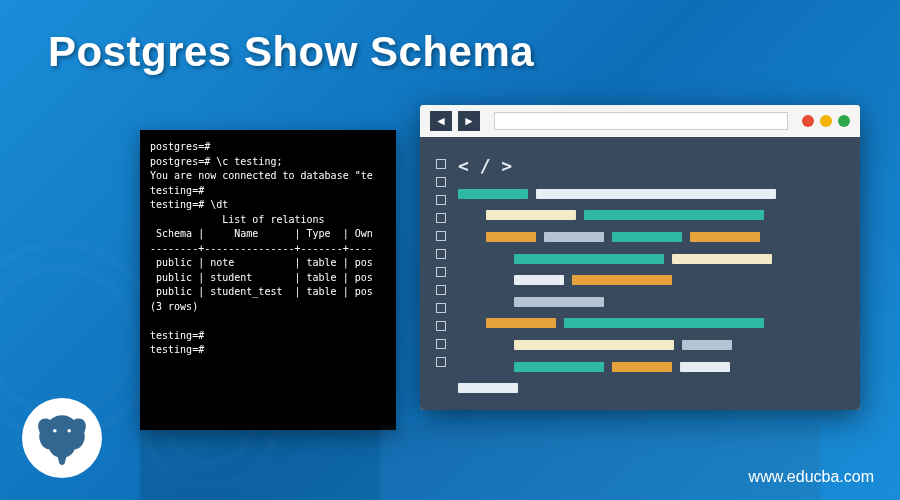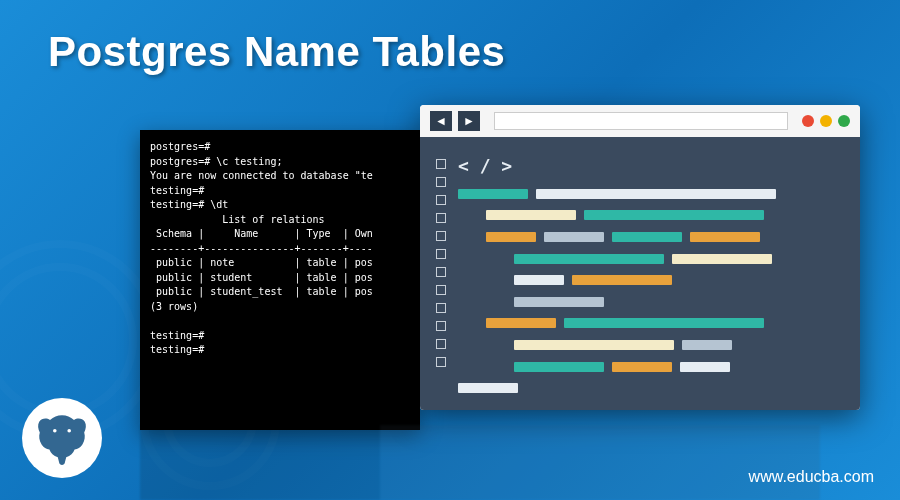--- a/index.html
+++ b/index.html
@@ -35,21 +35,21 @@
     font-size: 42px;
     font-weight: bold;
     text-shadow: 2px 2px 4px rgba(0,0,0,0.4);
     letter-spacing: 0.5px;
   }
 
   .terminal {
     position: absolute;
     left: 140px;
     top: 130px;
-    width: 280px;
+    width: 256px;
     height: 300px;
     background: #000;
     color: #fff;
     font-family: "Courier New", monospace;
     font-size: 10px;
     padding: 10px;
     line-height: 1.45;
     box-shadow: 0 6px 20px rgba(0,0,0,0.4);
   }
   .terminal pre { white-space: pre; }
@@ -200,21 +200,21 @@
     font-size: 16px;
     margin-left: 9px;
   }
 </style>
 </head>
 <body>
 
 <div class="gear gear1"></div>
 <div class="gear gear2"></div>
 
-<h1 class="title">Postgres Name Tables</h1>
+<h1 class="title">Postgres Show Schema</h1>
 
 <div class="terminal">
   <pre id="term-pre">postgres=#
 postgres=# \c testing;
 You are now connected to database "te
 testing=#
 testing=# \dt
             List of relations
  Schema |     Name      | Type  | Own
 --------+---------------+-------+----

